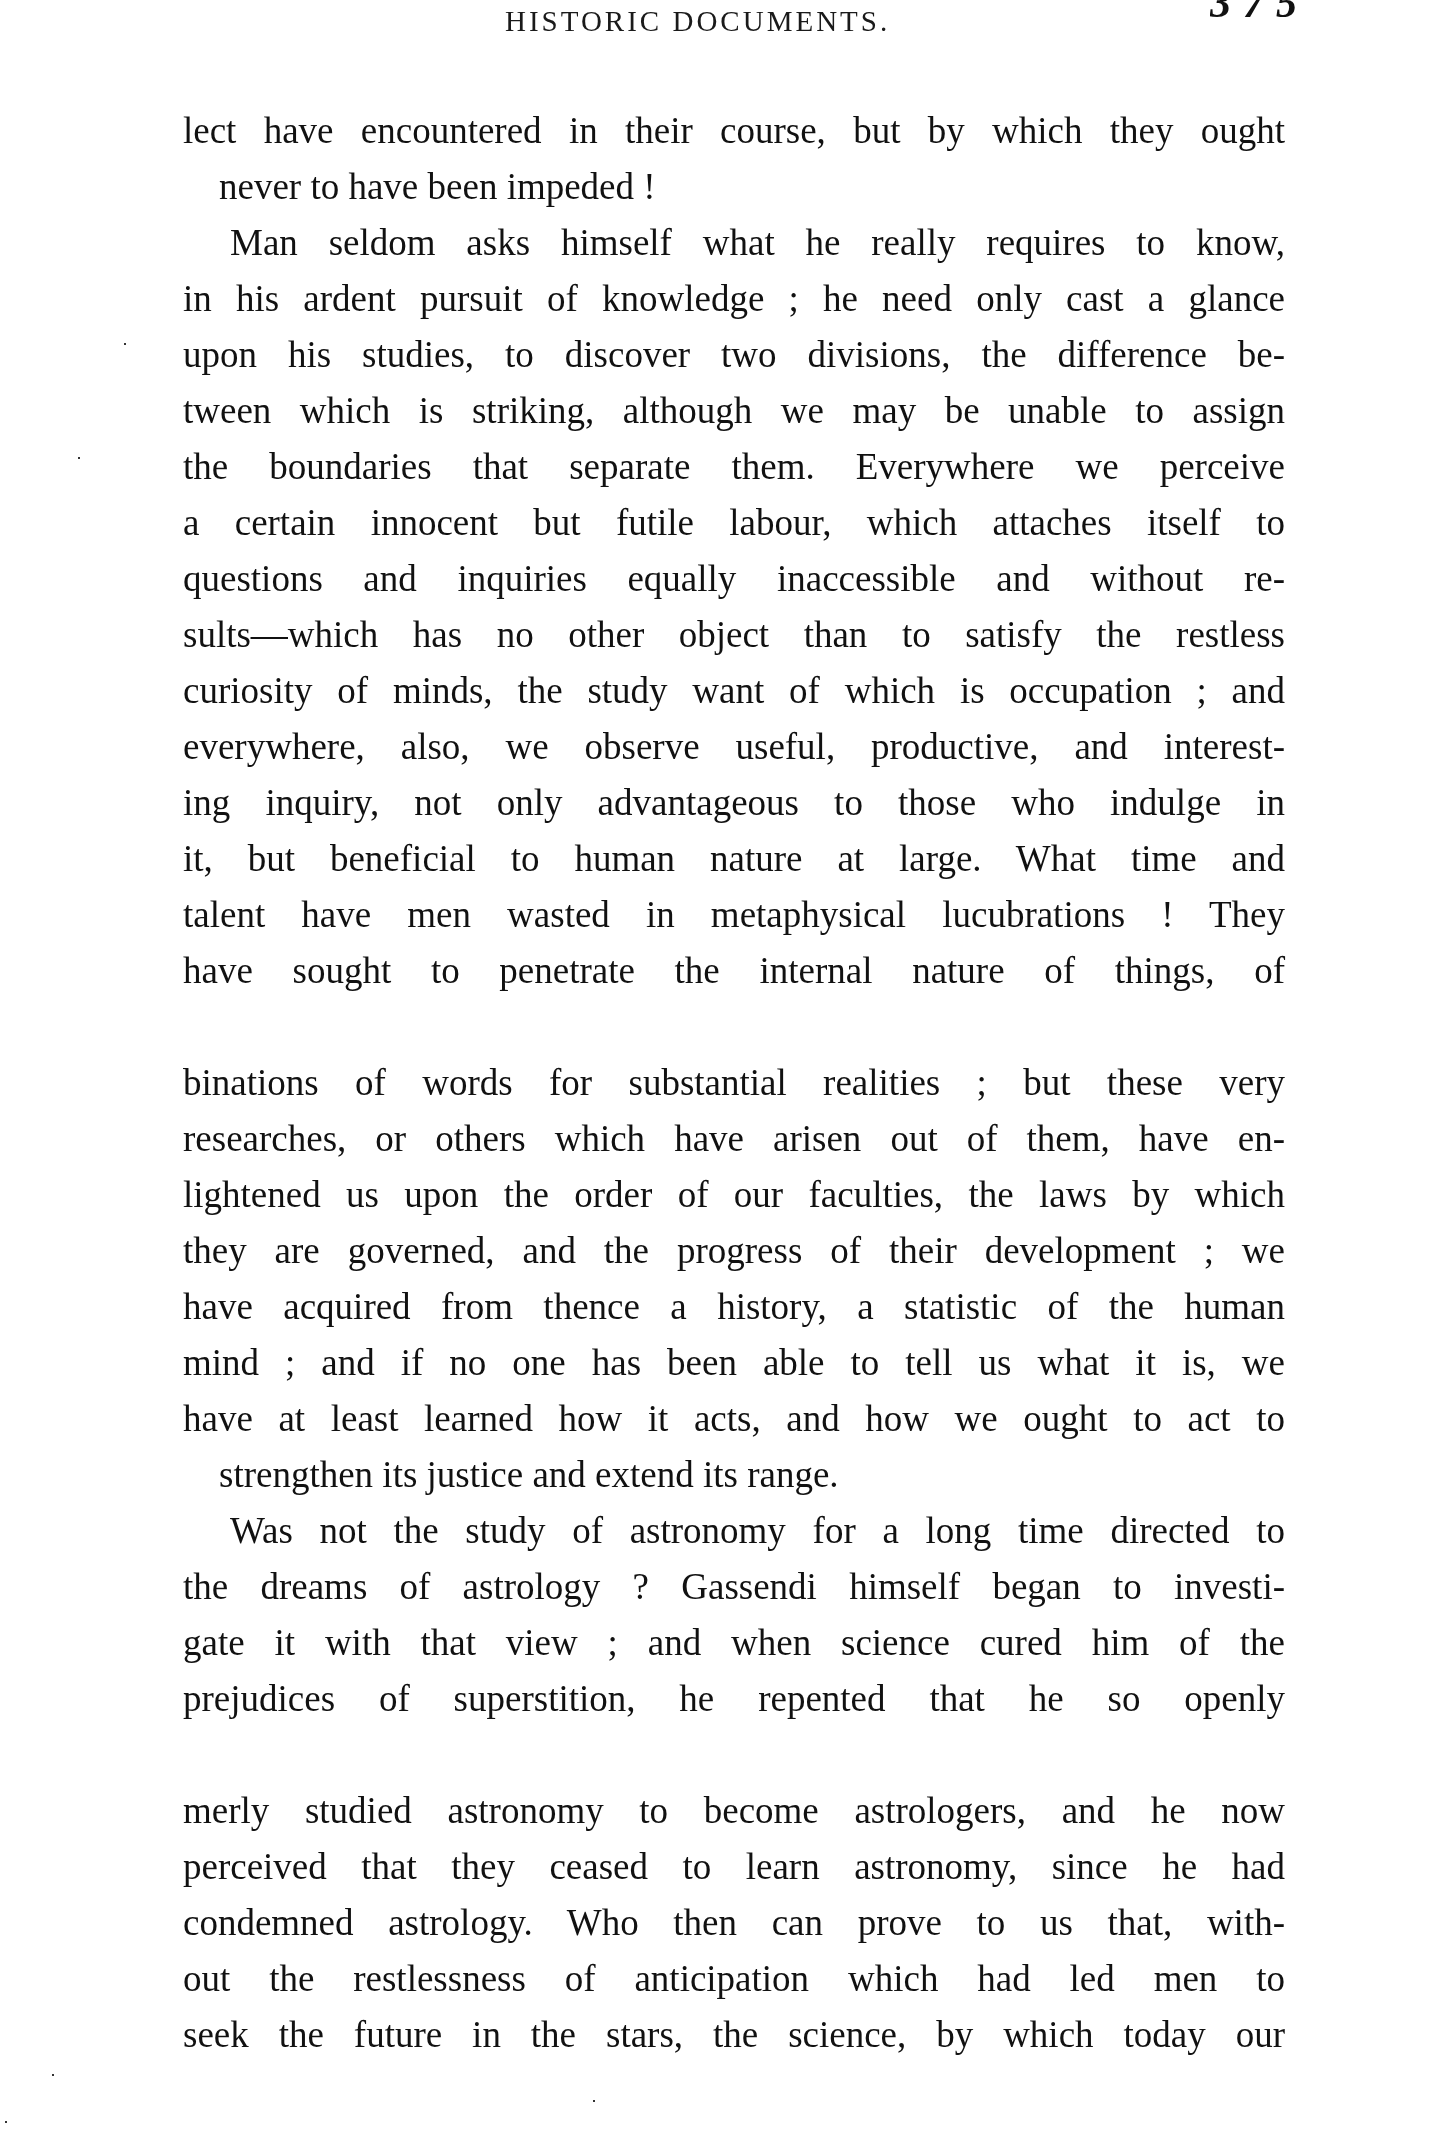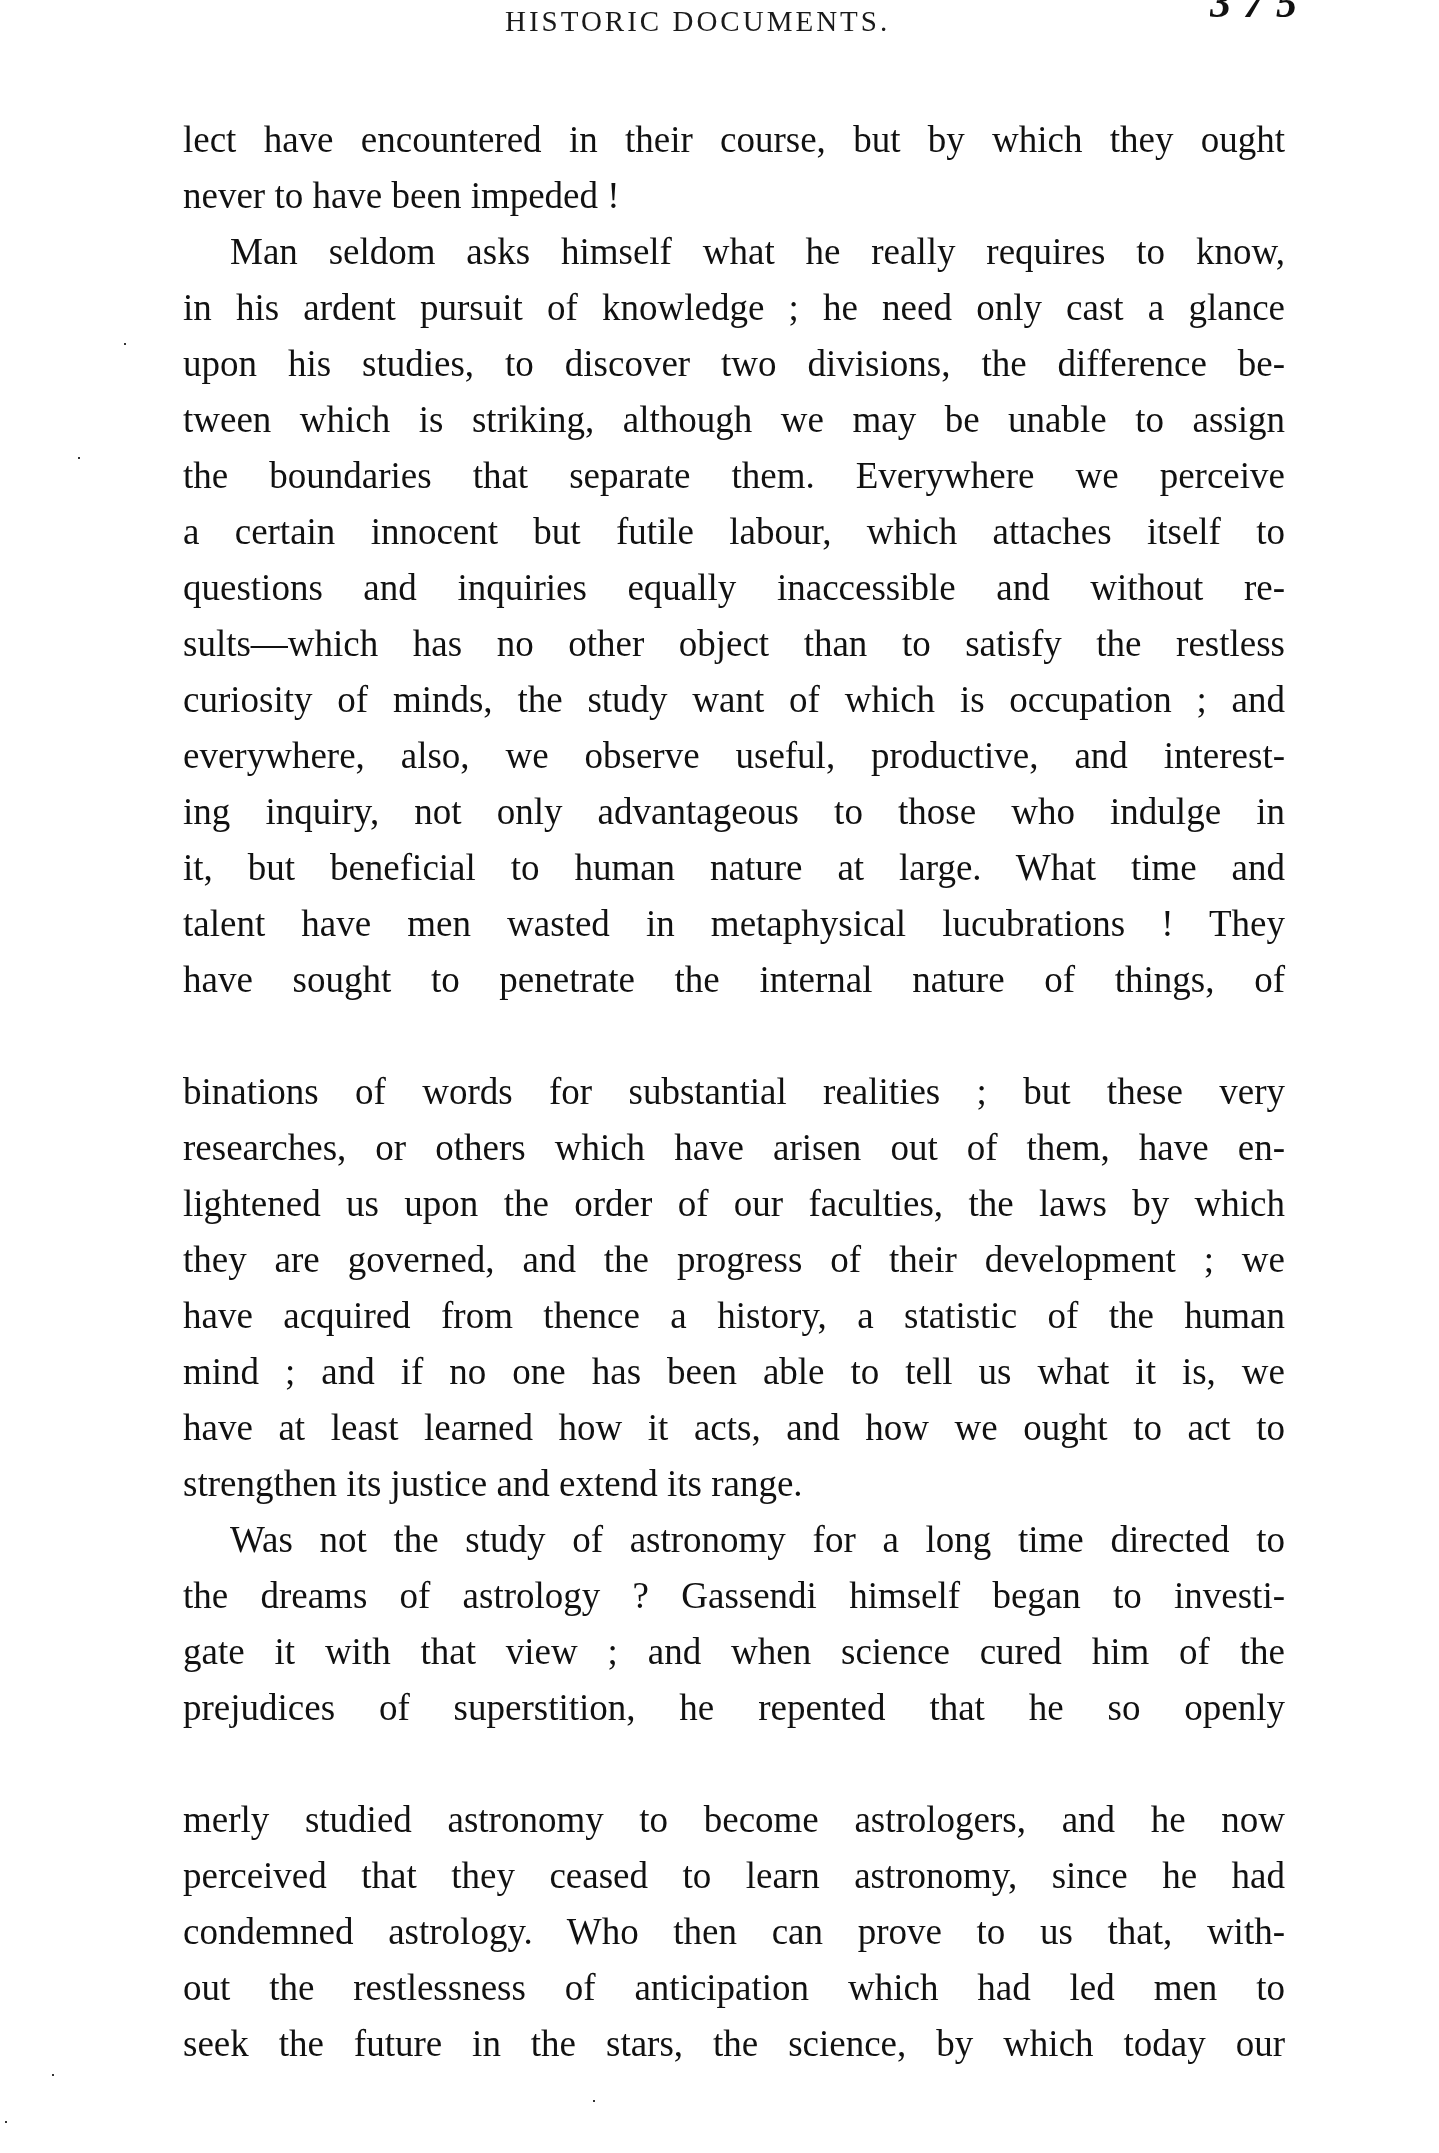--- a/index.html
+++ b/index.html
@@ -52,21 +52,21 @@
     left: 0;
     width: 90px;
     font-size: 42px;
     line-height: 50px;
     letter-spacing: 12px;
     font-weight: bold;
     color: #111;
   }
   .body-text {
     position: absolute;
-    left: 0; top: 17px;
+    left: 0; top: 8px;
     width: 1439px;
     height: 1927px;
   }
   .line {
     position: absolute;
     left: 183px;
     width: 1102px;
     height: 56px;
     font-size: 37px;
     line-height: 56px;
@@ -75,20 +75,21 @@
     text-align-last: justify;
     overflow: visible;
   }
   .line.indent {
     left: 230px;
     width: 1055px;
   }
   .line.last {
     text-align: right;
     text-align-last: left;
+    margin-left: 36px;
   }
   .speck {
     position: absolute;
     background: #333;
     width: 2px; height: 2px;
   }
 </style>
 </head>
 <body>
 

